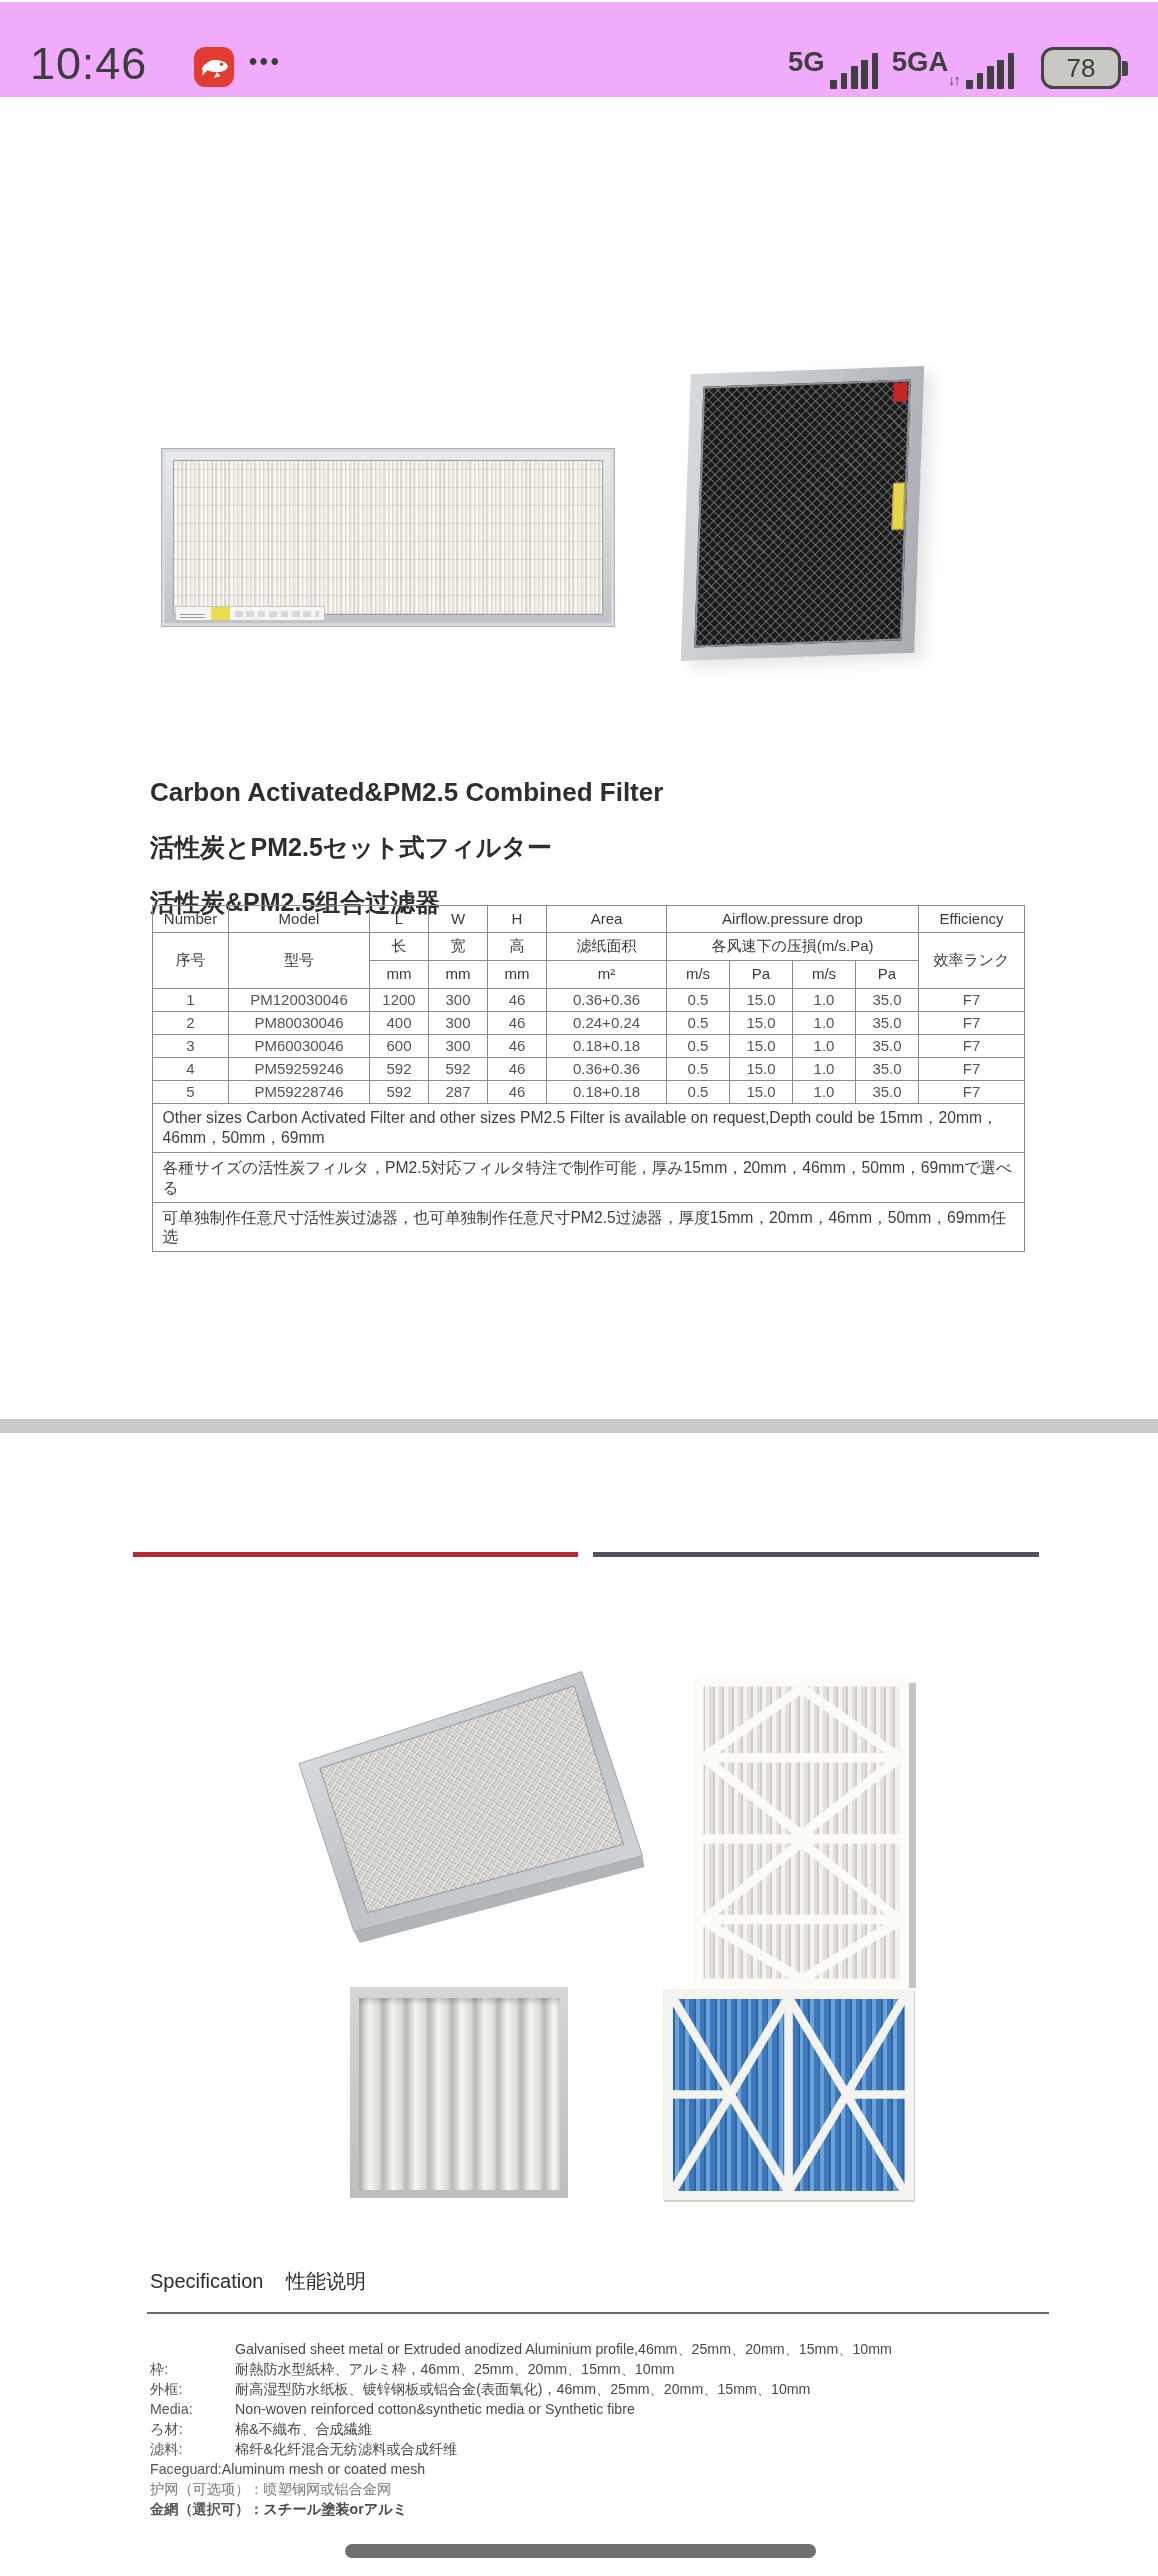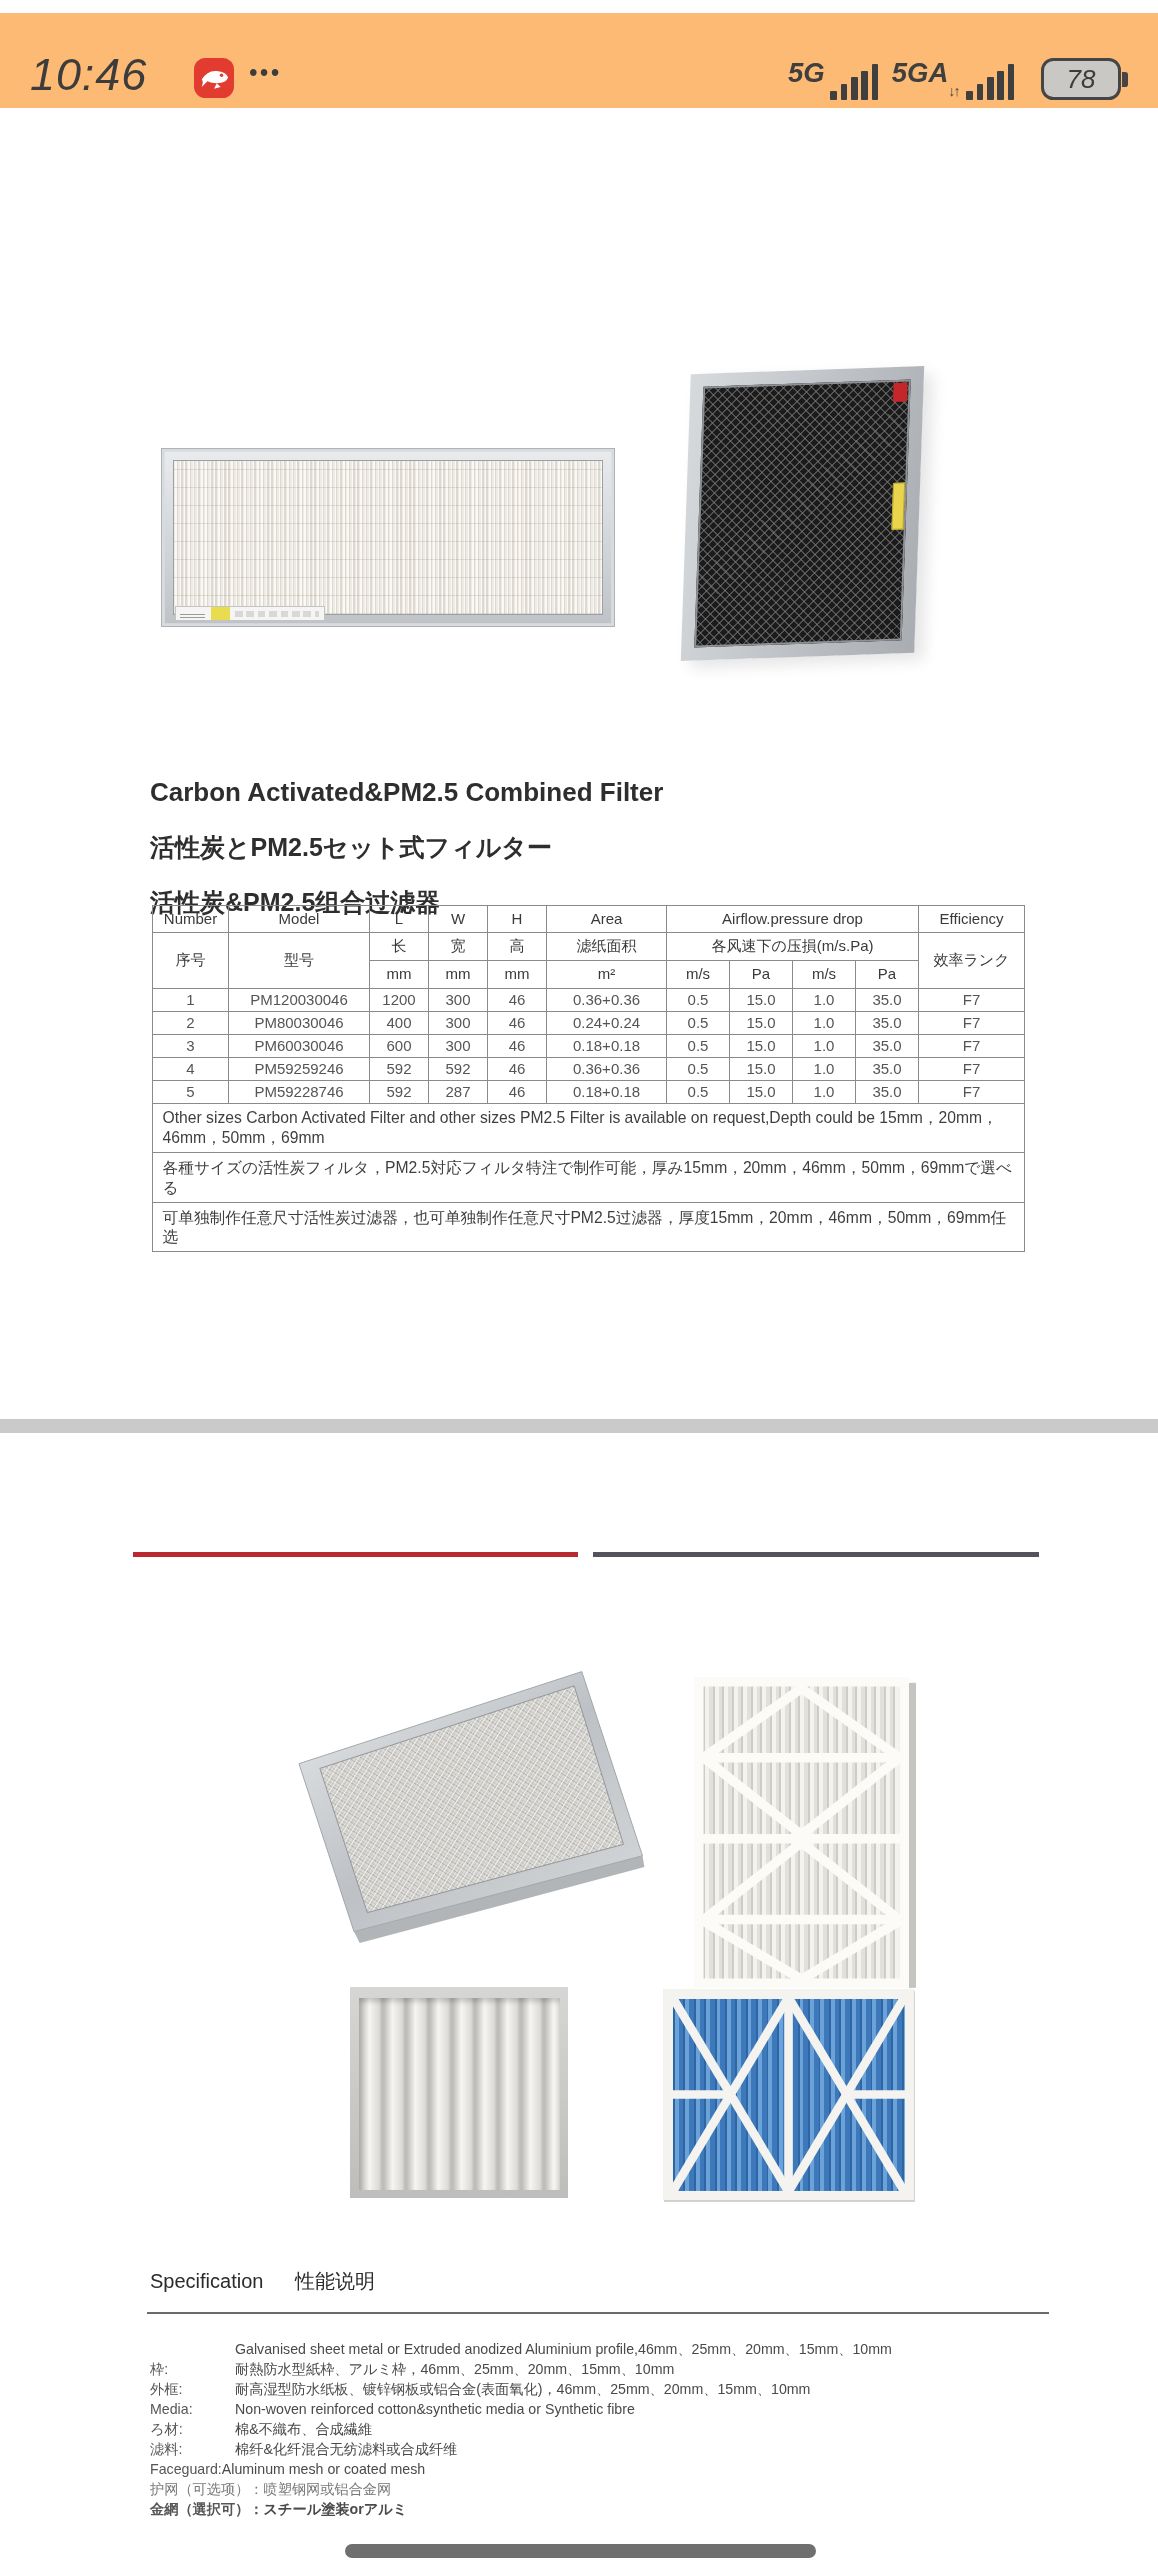--- a/index.html
+++ b/index.html
@@ -1,20 +1,20 @@
 <!DOCTYPE html>
 <html style="font-size:15px"><head>
 <meta charset="utf-8">
 <style>
   html,body{margin:0;padding:0;background:#ffffff;}
   *{box-sizing:border-box;font-family:"Liberation Sans","DejaVu Sans",sans-serif;}
   .screen{position:relative;width:1159px;height:2576px;background:#ffffff;overflow:hidden;}
 
   
-  .status-bar{position:absolute;left:0;top:13px;width:1159px;height:95px;background:#fdba74;font-style:italic;}
+  .status-bar{position:absolute;left:0;top:2px;width:1159px;height:95px;background:#f0abfc;}
   .sb-time{position:absolute;left:30px;top:36px;font-size:45px;font-weight:500;color:#3c3c3c;letter-spacing:0.9px;}
   .sb-app{position:absolute;left:194px;top:45px;width:40px;height:40px;border-radius:11.4px;background:#e23b30;}
   .sb-app svg{position:absolute;left:3.8px;top:7.6px;}
   .sb-dots{position:absolute;left:249px;top:47px;font-size:23px;color:#3c3c3c;letter-spacing:2.8px;font-weight:700;}
   .sb-right{position:absolute;right:38px;top:38px;height:49px;display:flex;align-items:flex-end;justify-content:flex-end;}
   .sb-net{font-size:27.5px;font-weight:700;color:#3f3f3f;line-height:1;position:relative;top:-13.3px;}
   .bars{display:flex;align-items:flex-end;margin:0 9.5px 0 5.7px;}
   .bars i{display:block;width:6.6px;background:#3f3f3f;margin-right:3.8px;border-radius:0.9px;}
   .bars .b1{height:9.5px}.bars .b2{height:16px}.bars .b3{height:23px}.bars .b4{height:29.4px}.bars .b5{height:36px}
   .tiny-arrows{font-size:14.2px;color:#3f3f3f;margin:0 1.9px 0 0;letter-spacing:-1.9px;position:relative;top:-0.9px;}
@@ -73,21 +73,21 @@
   .filterE .media{width:100%;height:100%;background:
       repeating-linear-gradient(90deg,#bfbdb9 0 1.9px,#f6f5f3 10.4px,#dddbd7 20px,#bfbdb9 23px);
       box-shadow:inset 0 3.8px 5.7px rgba(0,0,0,0.18);}
 
   .filterF{position:absolute;left:663px;top:1989px;width:251px;height:211px;background:#f1f1ed;padding:9.5px;box-shadow:0.9px 1.9px 0 #cfcfcb;}
   .filterF .media{width:100%;height:100%;background:
       repeating-linear-gradient(90deg,#2e66a5 0 1.9px,#6ba3d8 1.9px 5.7px,#3c78ba 5.7px 10.4px);}
 
   
   .spec-heading{position:absolute;left:150px;top:2268px;font-size:20px;color:#2b2b2b;font-weight:500;}
-  .spec-heading .cn{margin-left:26px;}
+  .spec-heading .cn{margin-left:17px;}
   .spec-underline{position:absolute;left:147px;top:2312px;width:902px;height:1.9px;background:#6b6b6b;}
   .spec-list{position:absolute;left:150px;top:2339px;width:931px;}
   .spec-row{display:flex;font-size:14.2px;color:#4a4a4a;line-height:20px;height:20px;white-space:nowrap;}
   .spec-row .lbl{flex:0 0 85px;color:#565656;}
   .spec-row.wide .lbl{flex:0 0 auto;}
   .spec-row.bold{font-weight:700;}
   .spec-row.faded{color:#787878;}
   .spec-row.faded .lbl{color:#787878;}
 
   

